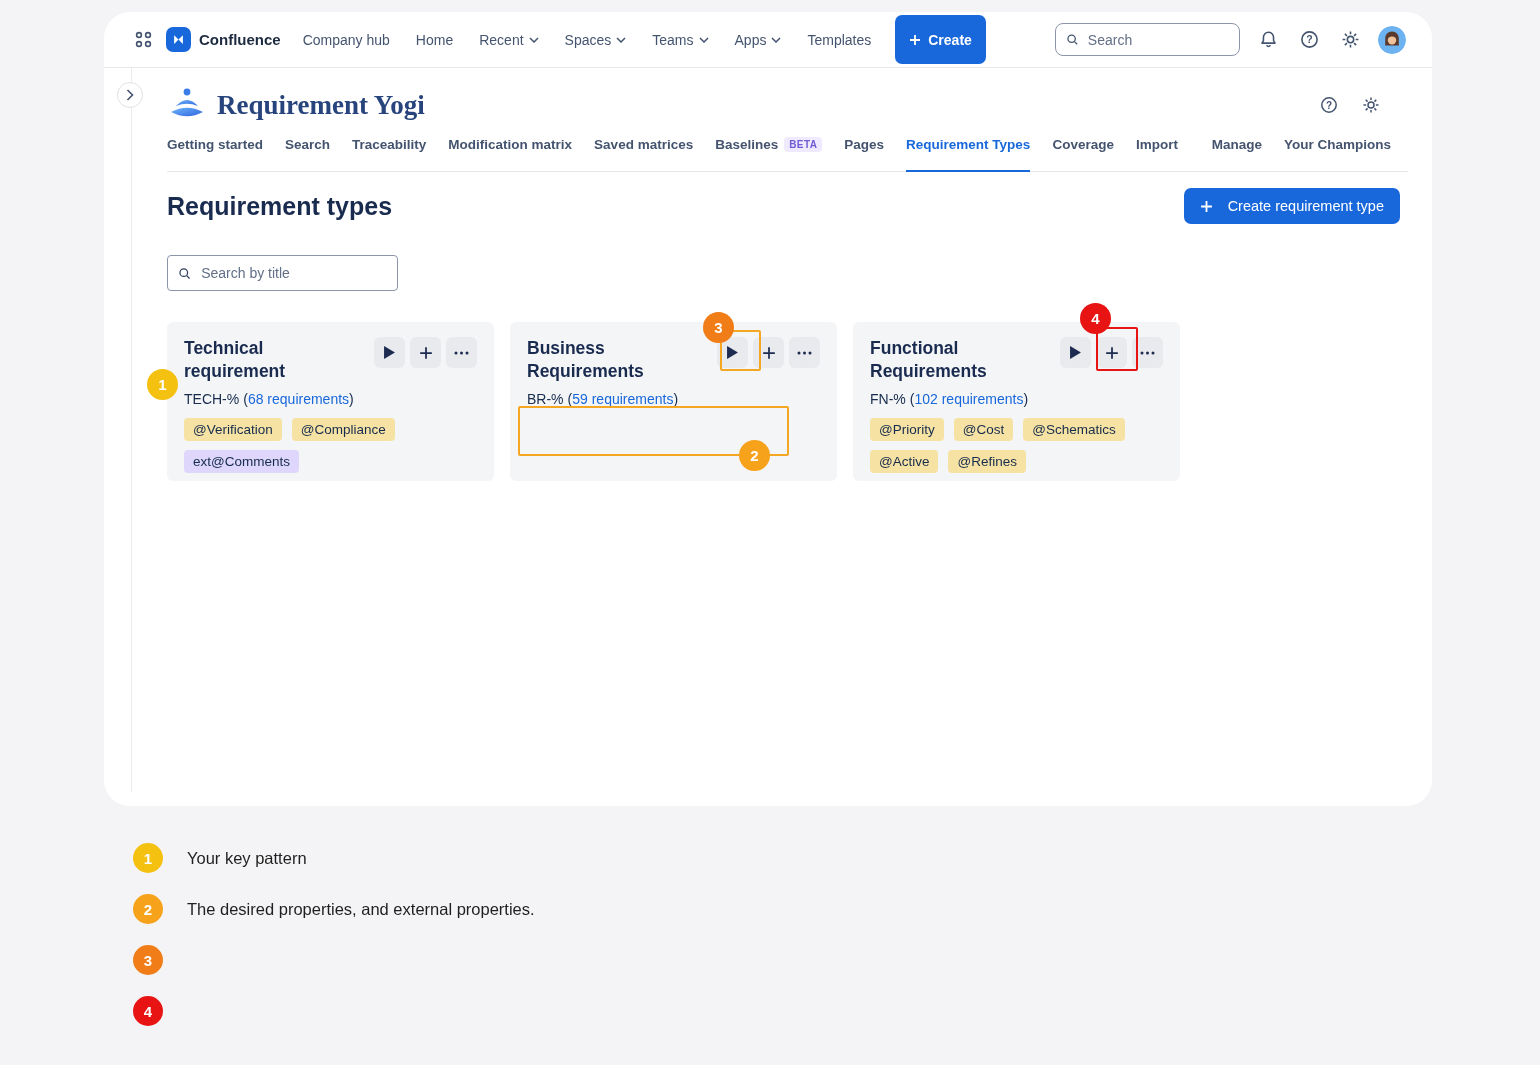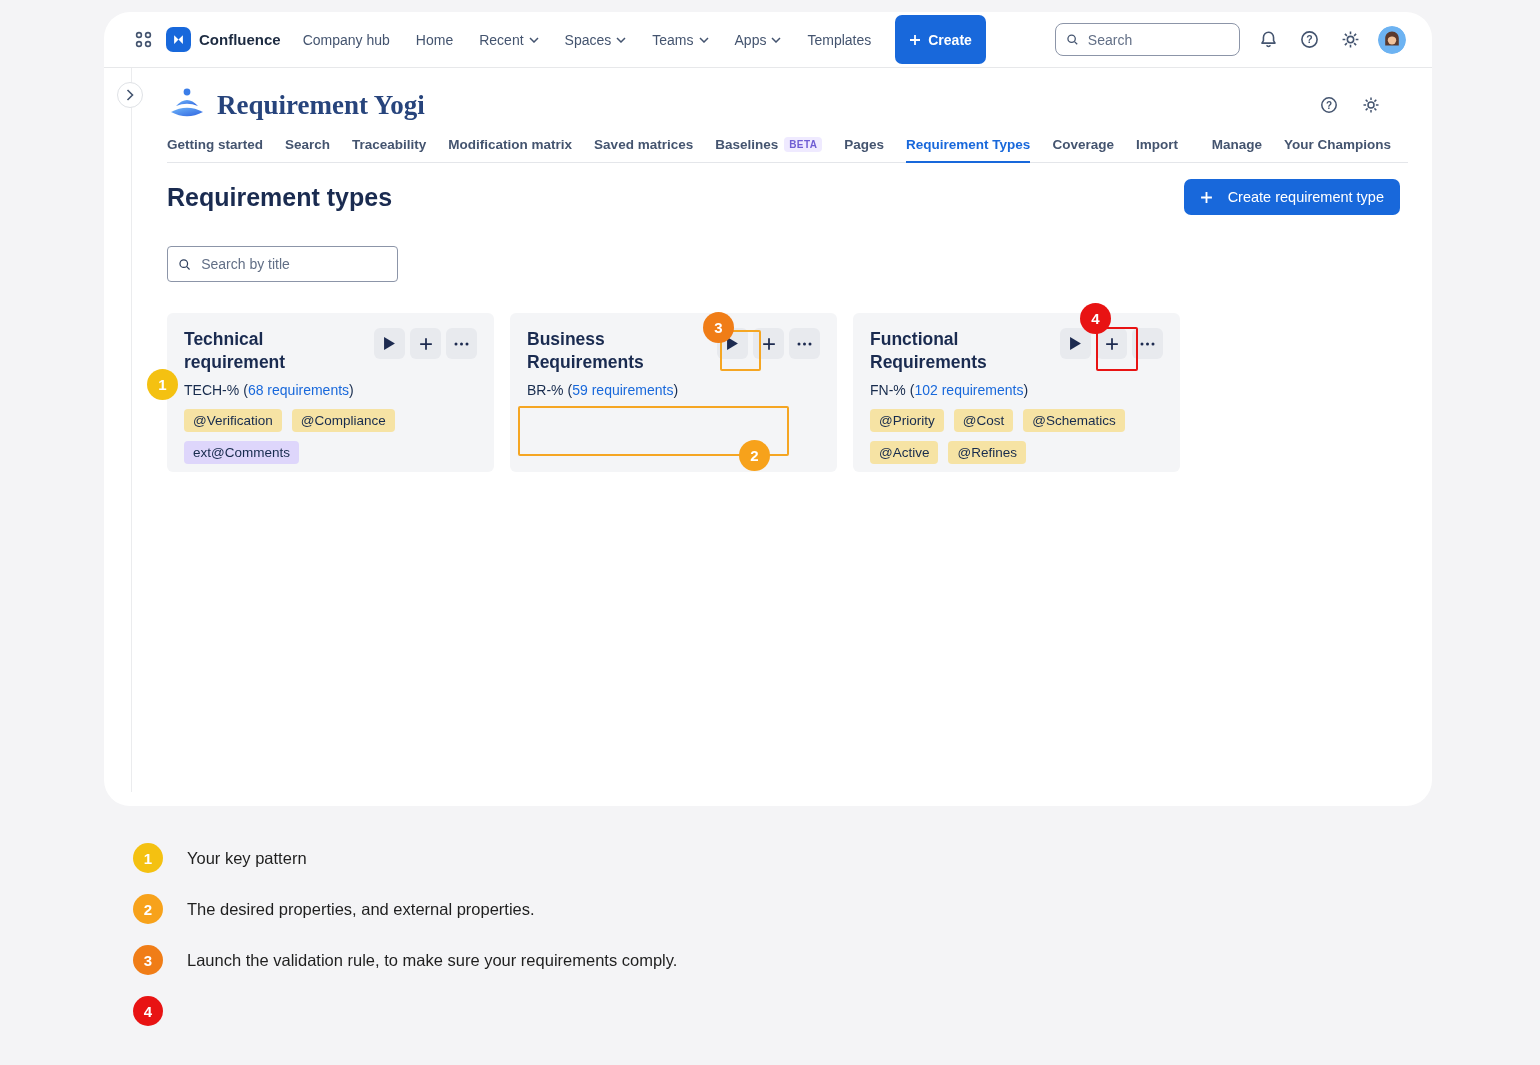--- a/index.html
+++ b/index.html
@@ -39,21 +39,21 @@
 
   
   .content{position:absolute;left:63px;top:47px;width:1241px;}
   .ry-header{margin-top:26px;height:40px;display:flex;align-items:center;justify-content:space-between;}
   .ry-brand{display:flex;align-items:center;gap:10px;}
   .ry-title{margin:0;font-family:"Liberation Serif","DejaVu Serif",serif;font-size:27px;font-weight:600;color:#27447c;}
   .ry-actions{display:flex;align-items:center;gap:16px;margin-right:24px;color:#44546f;}
 
   .tabs{margin-top:12px;display:flex;justify-content:space-between;border-bottom:1px solid #e4e6ea;padding-right:17px;}
   .tabs-left,.tabs-right{display:flex;gap:22px;}
-  .tab{font-size:13.5px;font-weight:600;color:#44546f;padding-bottom:9px;display:flex;align-items:center;gap:6px;
+  .tab{font-size:13.5px;font-weight:600;color:#44546f;padding-bottom:18px;display:flex;align-items:center;gap:6px;
        cursor:pointer;border-bottom:2px solid transparent;margin-bottom:-1px;white-space:nowrap;}
   .tab.active{color:#1868db;border-color:#1868db;}
   .beta{background:#efeaff;color:#6f5dd3;font-size:10px;font-weight:700;padding:2px 5px;border-radius:4px;letter-spacing:.4px;}
 
   .page-head{margin-top:16px;display:flex;align-items:center;justify-content:space-between;}
   .page-title{margin:0;font-size:25px;font-weight:800;color:#1a2b50;}
   .create-type-btn{height:36px;background:#1868db;color:#fff;border:none;border-radius:7px;padding:0 16px;
                    font-size:14.5px;font-weight:500;display:flex;align-items:center;gap:15px;margin-right:8px;cursor:pointer;
                    font-family:inherit;}
 
@@ -420,20 +420,19 @@
     <div class="legend-row">
       <span class="legend-badge" style="background: rgb(244, 193, 17);">1</span>
       <span class="legend-text">Your key pattern</span>
     </div>
     <div class="legend-row">
       <span class="legend-badge" style="background: rgb(247, 162, 27);">2</span>
       <span class="legend-text">The desired properties, and external properties.</span>
     </div>
     <div class="legend-row">
       <span class="legend-badge" style="background: rgb(240, 125, 23);">3</span>
-      <span class="legend-text">Launch the validation rule, to make sure your requirements comply.</span>
     </div>
     <div class="legend-row">
       <span class="legend-badge" style="background: rgb(232, 19, 19);">4</span>
     </div>
   </div>
 
 </div>
 
 </body></html>

